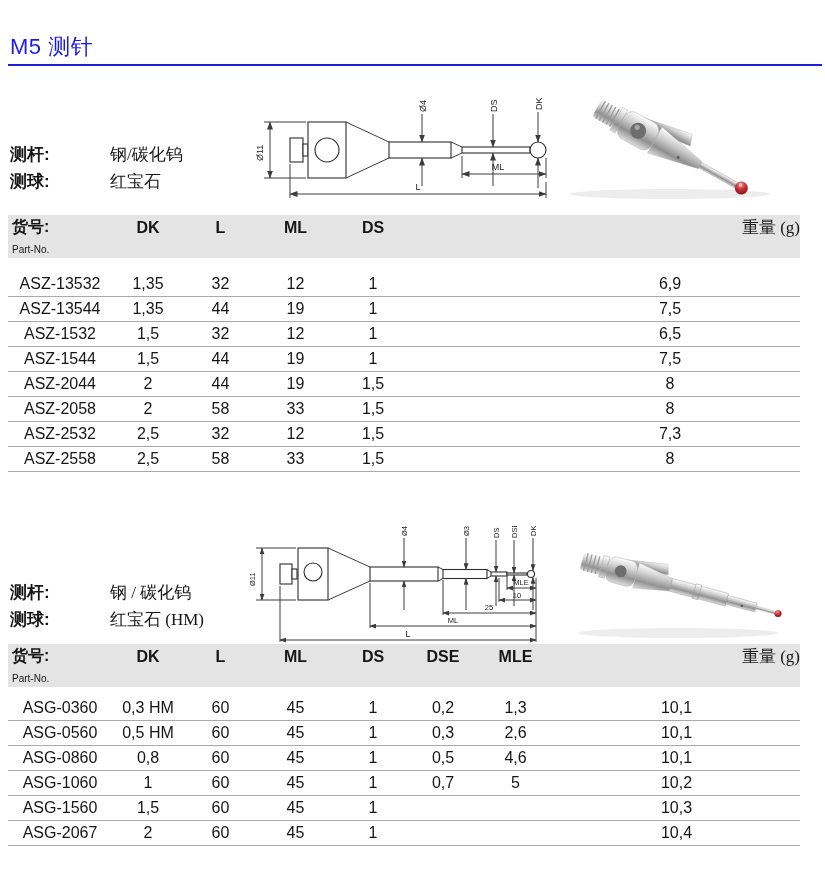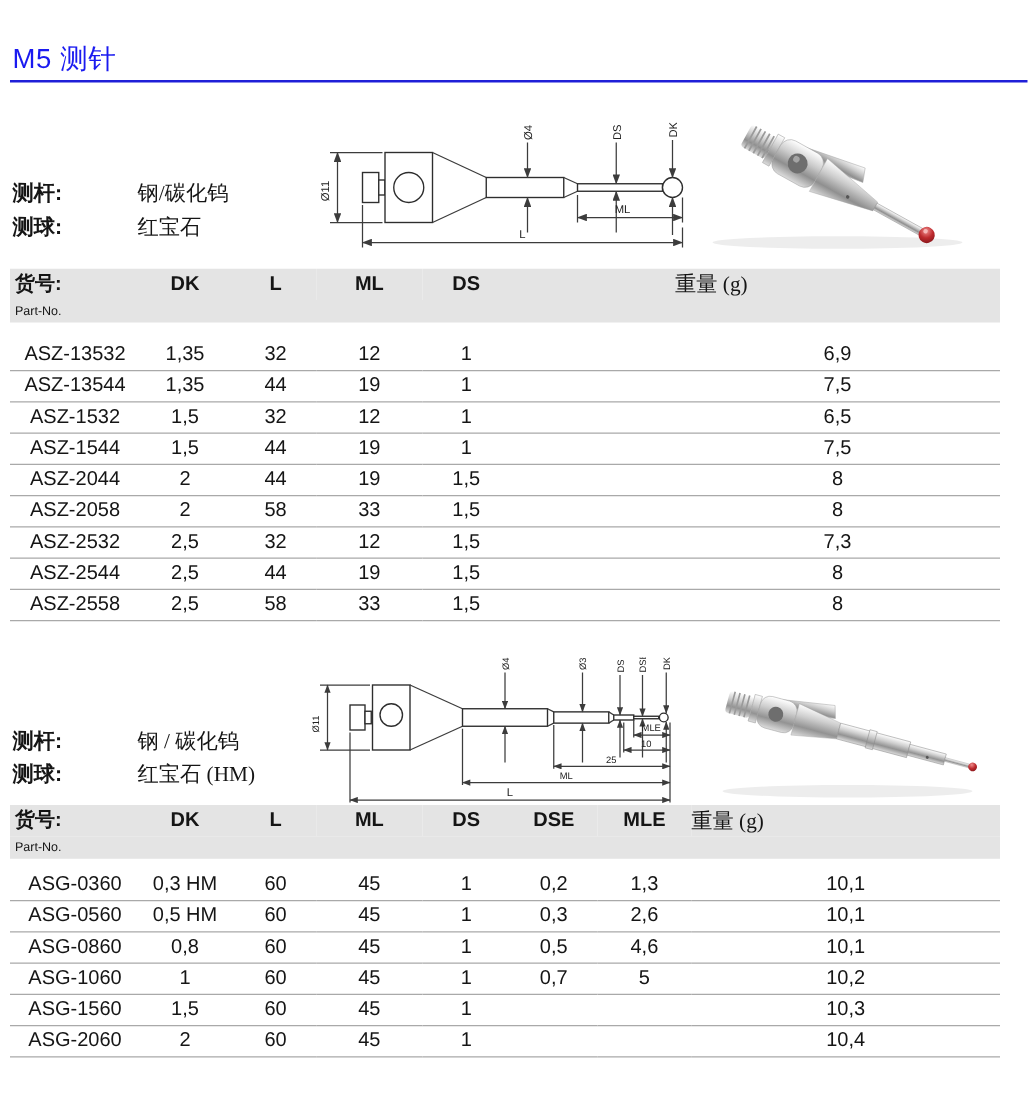--- a/index.html
+++ b/index.html
@@ -29,21 +29,21 @@
   .dtx2{font-size:7.5px;fill:#222;font-family:"Liberation Sans",sans-serif;}
 
   table.ptable{position:absolute;left:8px;width:792px;border-collapse:collapse;table-layout:fixed;font-size:16px;}
   #table1{top:215px;}
   #table2{top:644px;}
   thead th, thead td{background:#e4e4e4;padding:0;font-weight:normal;}
   thead tr.hrow{height:25px;}
   thead tr.subrow{height:18px;}
   th.part{ text-align:left;padding-left:4px;font-weight:bold;font-size:16px;}
   th.dim{ text-align:center;font-weight:bold;font-size:16px;}
-  th.wt{ text-align:left;font-family:"Liberation Serif",serif;font-size:17px;}
+  th.wt{ text-align:right;font-family:"Liberation Serif",serif;font-size:17px;}
   td.sub{ text-align:left;padding-left:4px;font-size:10px;}
   tbody td{height:24px;text-align:center;border-bottom:1px solid #a9a9a9;padding:0;}
   tbody td.part{text-align:center;padding-left:4px;}
   tbody tr.spacer td{border-bottom:none;}
   #table1 tr.spacer td{height:14px;}
   #table2 tr.spacer td{height:9px;}
 </style>
 </head>
 <body>
 
@@ -220,29 +220,20 @@
           <td>8</td>
         </tr>
         <tr>
           <td class="part">ASZ-2532</td>
           <td>2,5</td>
           <td>32</td>
           <td>12</td>
           <td>1,5</td>
           <td></td>
           <td>7,3</td>
-        </tr>
-        <tr>
-          <td class="part">ASZ-2544</td>
-          <td>2,5</td>
-          <td>44</td>
-          <td>19</td>
-          <td>1,5</td>
-          <td></td>
-          <td>8</td>
         </tr>
         <tr>
           <td class="part">ASZ-2558</td>
           <td>2,5</td>
           <td>58</td>
           <td>33</td>
           <td>1,5</td>
           <td></td>
           <td>8</td>
         </tr>
@@ -433,21 +424,21 @@
           <td class="part">ASG-1560</td>
           <td>1,5</td>
           <td>60</td>
           <td>45</td>
           <td>1</td>
           <td></td>
           <td></td>
           <td>10,3</td>
         </tr>
         <tr>
-          <td class="part">ASG-2060</td>
+          <td class="part">ASG-2067</td>
           <td>2</td>
           <td>60</td>
           <td>45</td>
           <td>1</td>
           <td></td>
           <td></td>
           <td>10,4</td>
         </tr>
       </tbody>
   </table>

